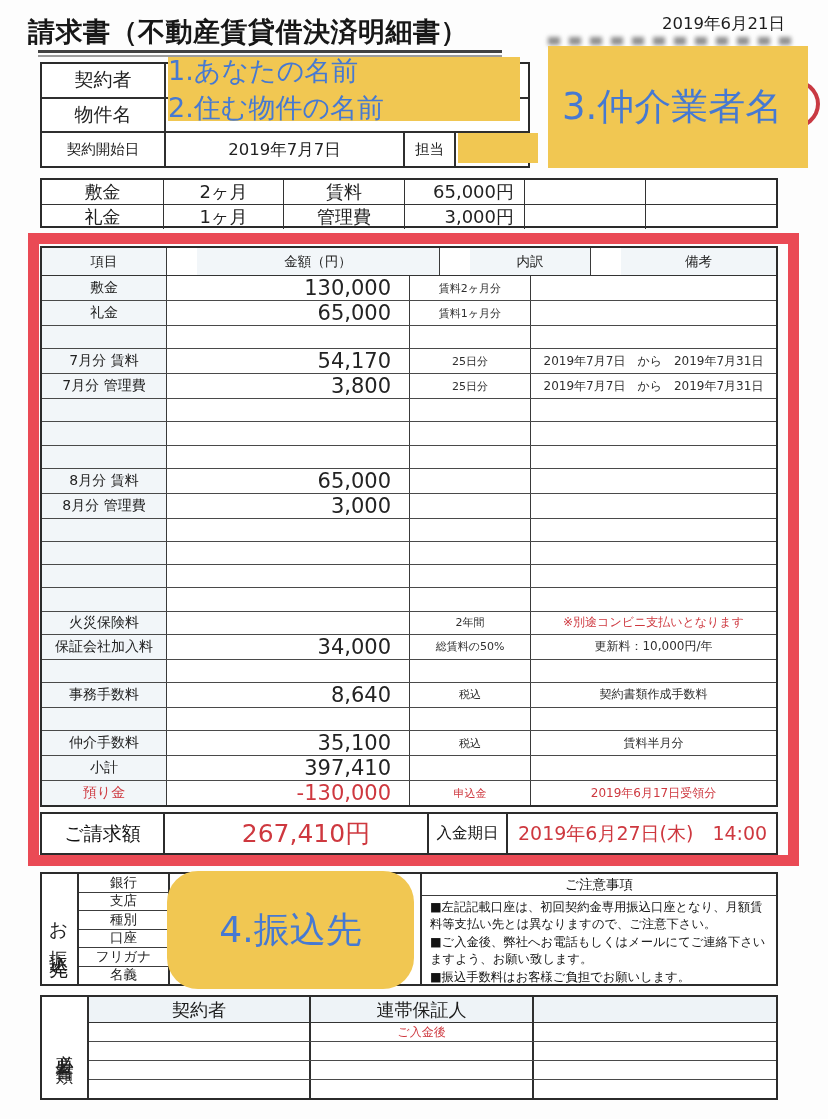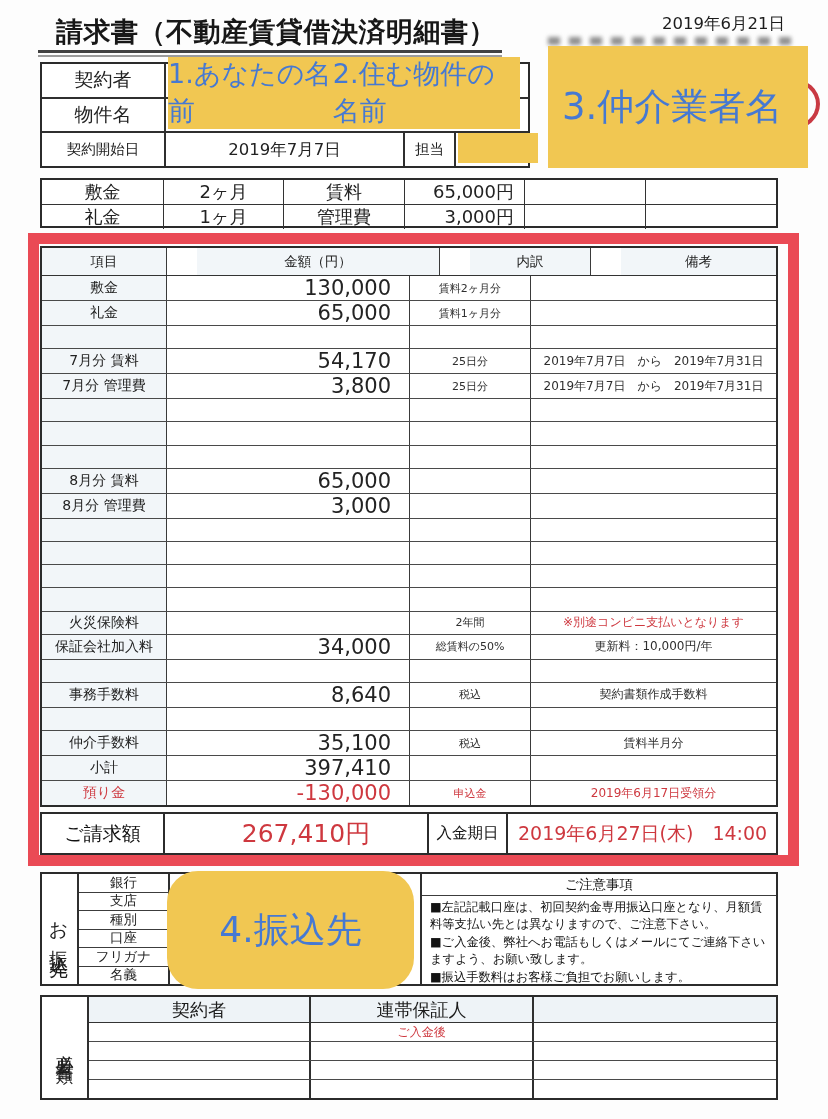--- a/index.html
+++ b/index.html
@@ -12,21 +12,21 @@
   html,body{margin:0;padding:0;background:#ffffff;}
   .page{
     position:relative;width:828px;height:1119px;background:#fdfdfd;
     font-family:"DejaVu Sans","Liberation Sans",sans-serif;color:#222;
     overflow:hidden;
   }
   .abs{position:absolute;box-sizing:border-box;}
   .cell{box-sizing:border-box;display:flex;align-items:center;justify-content:center;overflow:hidden;white-space:nowrap;}
 
   
-  .title{left:56px;top:14px;font-size:27px;font-weight:bold;color:#171717;letter-spacing:.5px;}
+  .title{left:28px;top:14px;font-size:27px;font-weight:bold;color:#171717;letter-spacing:.5px;}
   .title-underline{left:38px;top:50px;width:464px;height:7px;border-top:3.5px solid #424242;border-bottom:2px solid #9b9b9b;}
   .issue-date{left:590px;top:13px;width:195px;font-size:16.5px;color:#1c1c1c;text-align:right;}
   .smudge{left:548px;top:37px;width:252px;height:8px;
     background:repeating-linear-gradient(90deg,rgba(115,115,115,.8) 0 12px,rgba(115,115,115,0) 12px 21px);
     filter:blur(2px);}
   .stamp{left:762px;top:78px;width:58px;height:52px;border:4px solid #c93a43;border-radius:50%;z-index:1;background:transparent;}
 
   
   .tbl{border:2.5px solid #2b2b2b;background:#fff;}
   .row{display:flex;box-sizing:border-box;}
@@ -99,21 +99,21 @@
   .docs-grid .row{flex:1;border-bottom:1px solid #4a4a4a;}
   .docs-grid .row:last-child{border-bottom:none;}
   .dc1{width:222px;border-right:2px solid #2f2f2f;}
   .dc2{width:223px;border-right:2px solid #2f2f2f;}
   .dc3{flex:1;}
   .docs-grid .hdr .cell{background:#eef3f7;font-size:18px;color:#1b1b1b;}
   .docs-grid .row:not(.hdr) .cell{font-size:12px;}
 
   
   .hl{background:var(--hl);z-index:2;color:var(--blue);}
-  .ov12{left:168px;top:57px;width:352px;height:72px;display:flex;flex-direction:row;align-items:flex-end;justify-content:center;font-size:27px;line-height:37px;}
+  .ov12{left:168px;top:57px;width:352px;height:64px;display:flex;flex-direction:column;align-items:flex-start;justify-content:center;font-size:27px;line-height:37px;}
   .ov3{left:548px;top:46px;width:260px;height:122px;display:flex;align-items:center;padding-left:14px;font-size:37px;}
   .ovtanto{left:458px;top:133px;width:80px;height:30px;}
   .ov4{left:167px;top:871px;width:247px;height:118px;display:flex;align-items:center;justify-content:center;font-size:36px;border-radius:31px;}
 </style>
 </head>
 <body>
 
 <div class="page">
 
   <div class="abs title">請求書（不動産賃貸借決済明細書）</div>

